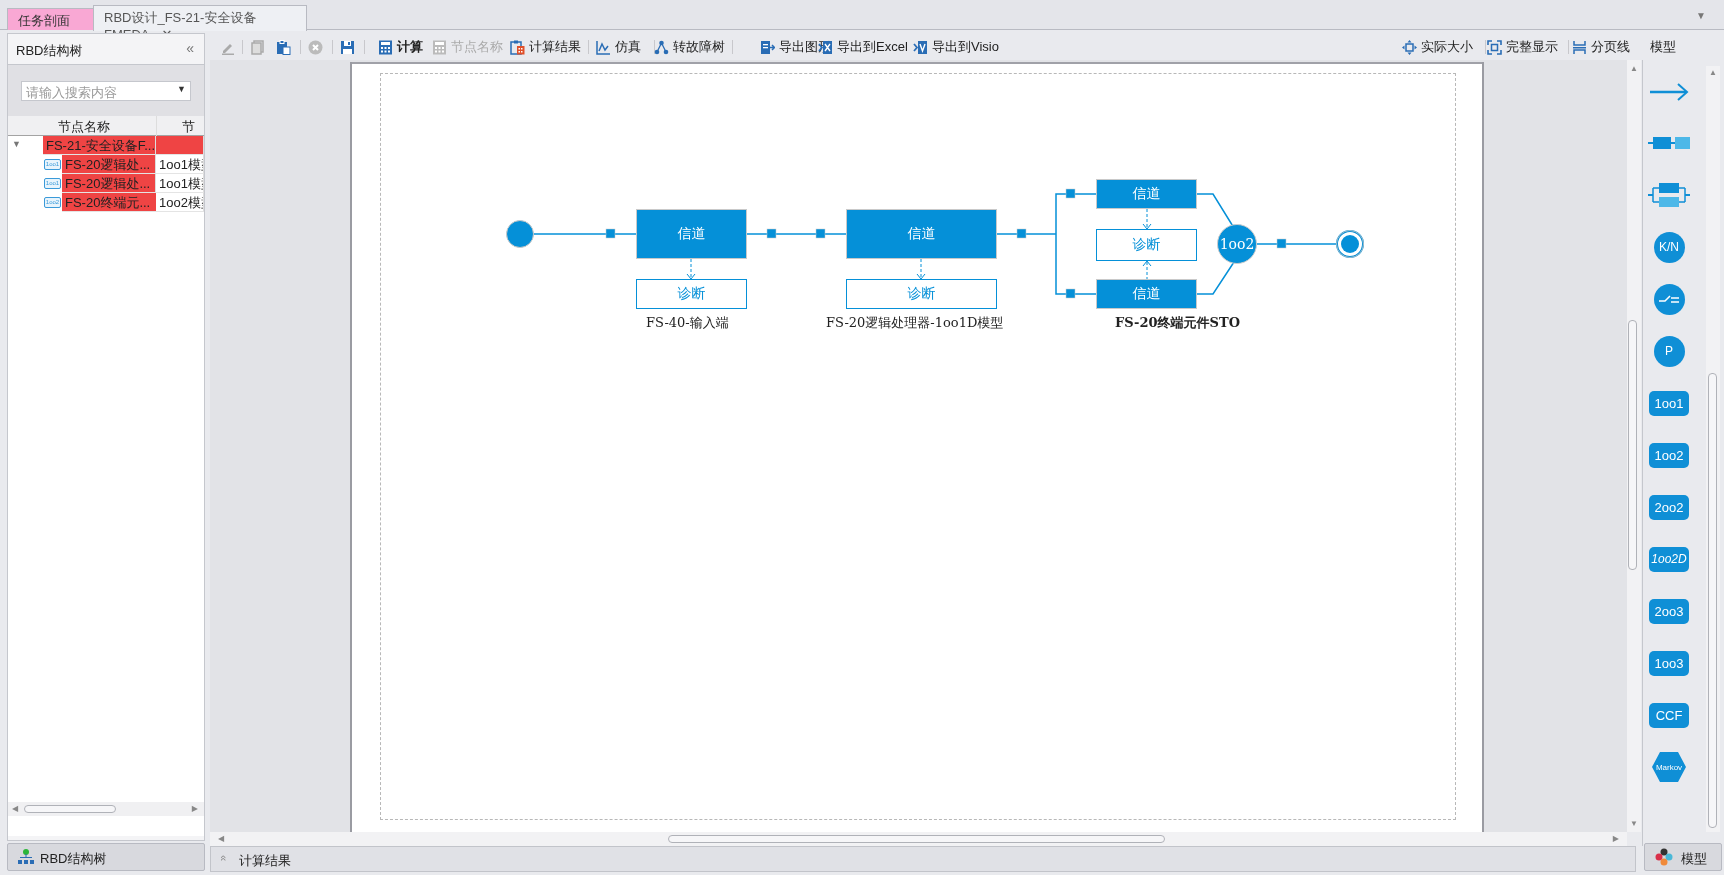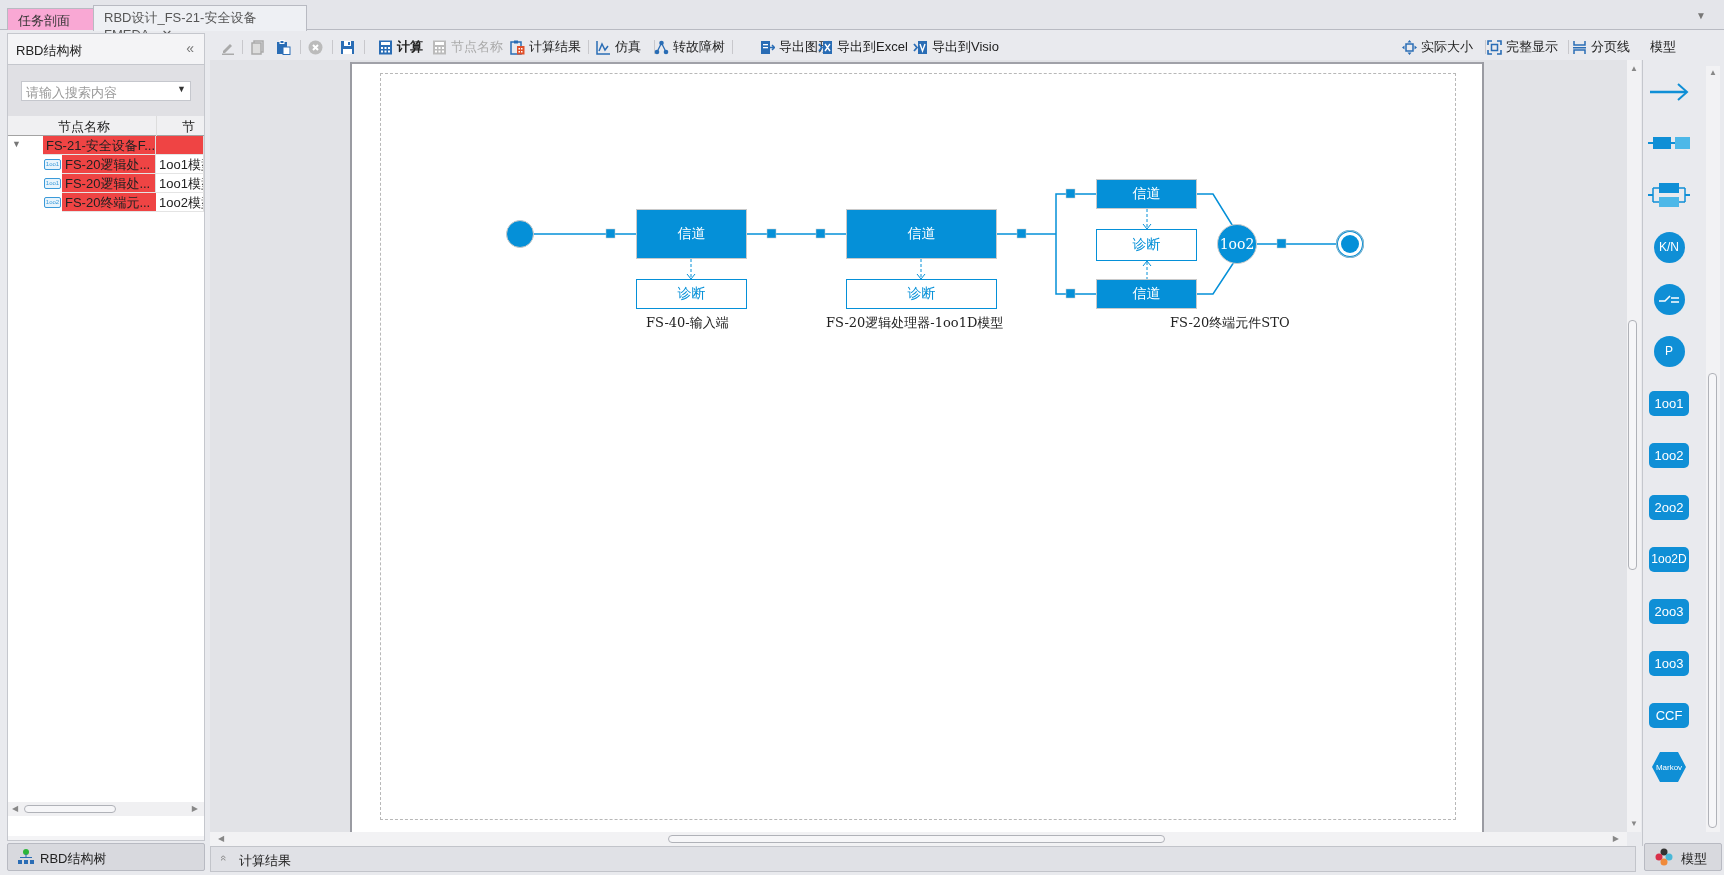--- a/index.html
+++ b/index.html
@@ -328,21 +328,21 @@
 <div class="diag" style="left:636px;top:279px;width:111px;height:30px;">诊断</div>
 <div class="lbl" style="left:646px;top:314px;">FS-40-输入端</div>
 
 <div class="blk" style="left:846px;top:209px;width:151px;height:50px;">信道</div>
 <div class="diag" style="left:846px;top:279px;width:151px;height:30px;">诊断</div>
 <div class="lbl" style="left:826px;top:314px;">FS-20逻辑处理器-1oo1D模型</div>
 
 <div class="blk" style="left:1096px;top:179px;width:101px;height:30px;">信道</div>
 <div class="diag" style="left:1096px;top:229px;width:101px;height:32px;">诊断</div>
 <div class="blk" style="left:1096px;top:279px;width:101px;height:30px;">信道</div>
-<div class="lbl" style="left:1170px;top:314px;">FS-20终端元件STO</div>
+<div class="lbl" style="left:1115px;top:314px;font-weight:bold;">FS-20终端元件STO</div>
 
 <div class="abs vscroll">
   <span class="arrow-sm" style="position:absolute;left:3px;top:4px;">▲</span>
   <span class="arrow-sm" style="position:absolute;left:3px;bottom:4px;">▼</span>
 </div>
 <div class="abs vthumb"></div>
 <div class="abs hscroll">
   <span class="arrow-sm" style="position:absolute;left:8px;top:2px;">◀</span>
   <span class="arrow-sm" style="position:absolute;right:8px;top:2px;">▶</span>
 </div>
@@ -400,21 +400,21 @@
 <div class="pal-item" style="top:386px;">
     <div class="pal-pill">1oo1</div>
   </div>
 <div class="pal-item" style="top:438px;">
     <div class="pal-pill">1oo2</div>
   </div>
 <div class="pal-item" style="top:490px;">
     <div class="pal-pill">2oo2</div>
   </div>
 <div class="pal-item" style="top:542px;">
-    <div class="pal-pill" style="font-size:12px;">1oo2D</div>
+    <div class="pal-pill" style="font-size:12px;font-style:italic;">1oo2D</div>
   </div>
 <div class="pal-item" style="top:594px;">
     <div class="pal-pill">2oo3</div>
   </div>
 <div class="pal-item" style="top:646px;">
     <div class="pal-pill">1oo3</div>
   </div>
 <div class="pal-item" style="top:698px;">
     <div class="pal-pill">CCF</div>
   </div>

